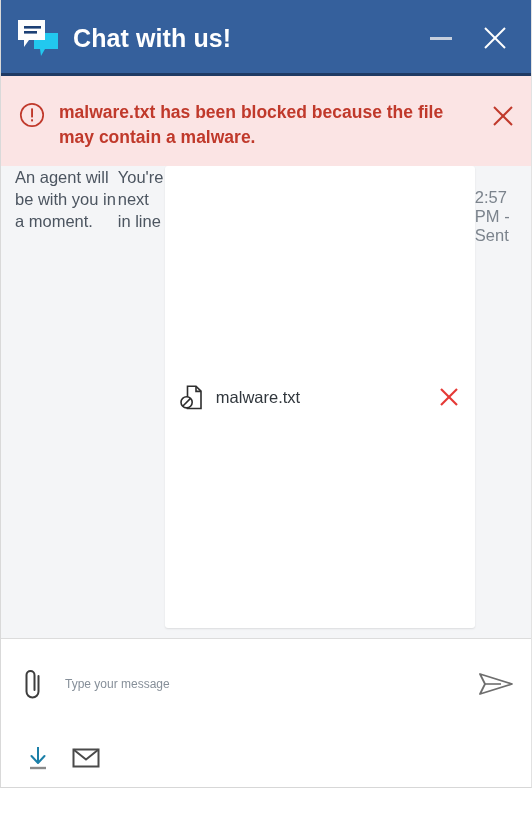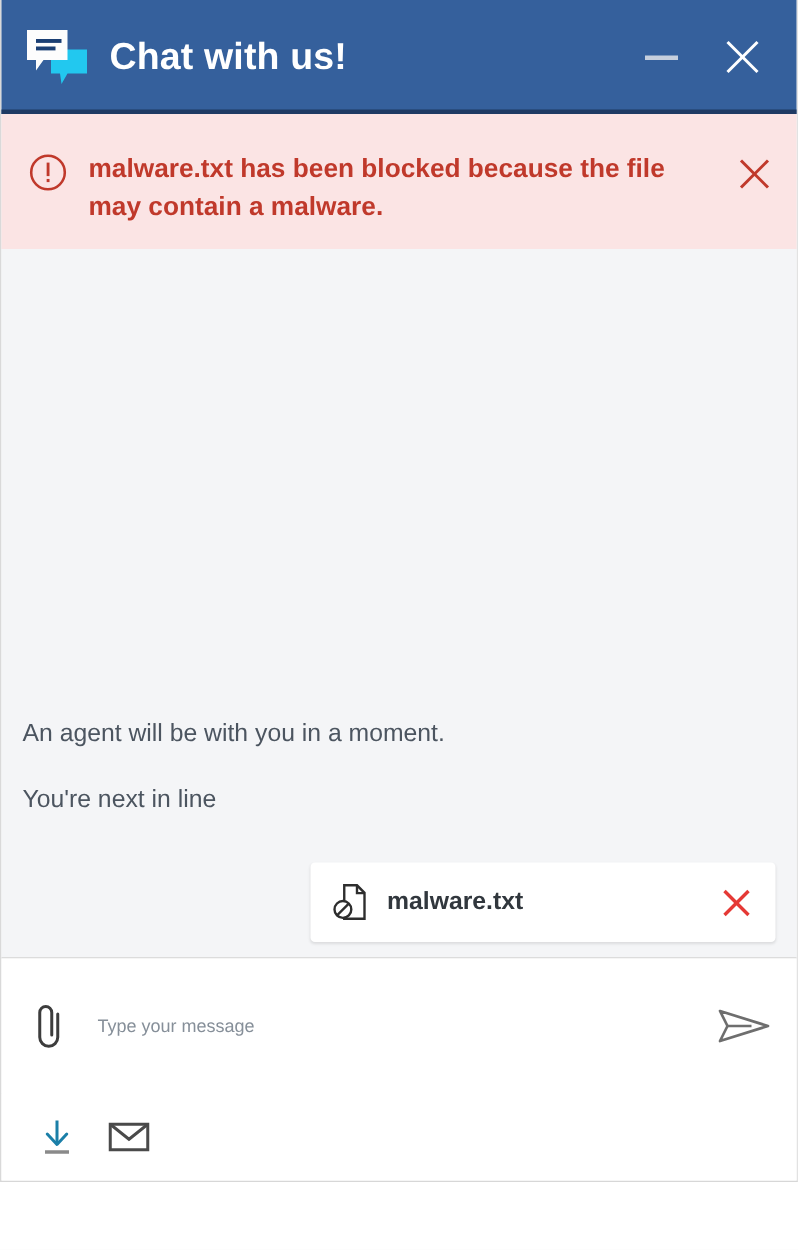--- a/index.html
+++ b/index.html
@@ -103,38 +103,37 @@
     margin-top: 2px;
     padding: 2px 4px;
   }
 
   
   .messages {
     flex: 1 1 auto;
     background: #f4f5f7;
     border-bottom: 1px solid #dcdcdc;
     display: flex;
-    flex-direction: column;
+    flex-direction: row;
     justify-content: flex-end;
     padding: 0 14px 10px 14px;
     box-sizing: border-box;
     overflow: hidden;
   }
   .sys-msg {
     color: #4c5560;
     font-size: 16.5px;
     line-height: 22px;
     margin-bottom: 22px;
   }
   .sys-msg.last { margin-bottom: 31px; }
 
   .file-row {
     display: flex;
     justify-content: flex-end;
-    font-weight: bold;
   }
   .file-bubble {
     width: 310px;
     background: #ffffff;
     border-radius: 3px;
     box-shadow: 0 1px 2px rgba(0,0,0,0.10);
     display: flex;
     align-items: center;
     padding: 13px 14px 13px 14px;
     box-sizing: border-box;
@@ -277,20 +276,23 @@
 
         <div class="file-remove">
           <svg width="24" height="24" viewBox="0 0 24 24" xmlns="http://www.w3.org/2000/svg">
             <line x1="4" y1="4" x2="20" y2="20" stroke="#e53935" stroke-width="2.2"></line>
             <line x1="20" y1="4" x2="4" y2="20" stroke="#e53935" stroke-width="2.2"></line>
           </svg>
         </div>
       </div>
     </div>
 
+    <div class="meta-row">
+      <div class="meta-text">2:57 PM - Sent</div>
+    </div>
   </div>
 
   <div class="composer">
 
     <div class="attach-btn">
       <svg width="28" height="34" viewBox="0 0 28 34" xmlns="http://www.w3.org/2000/svg">
         <path d="M19.5 9 V24.5 a6 6 0 0 1 -12 0 V8 a4 4 0 0 1 8 0 V23" fill="none" stroke="#3d3d3d" stroke-width="2" stroke-linecap="round"></path>
       </svg>
     </div>
 

